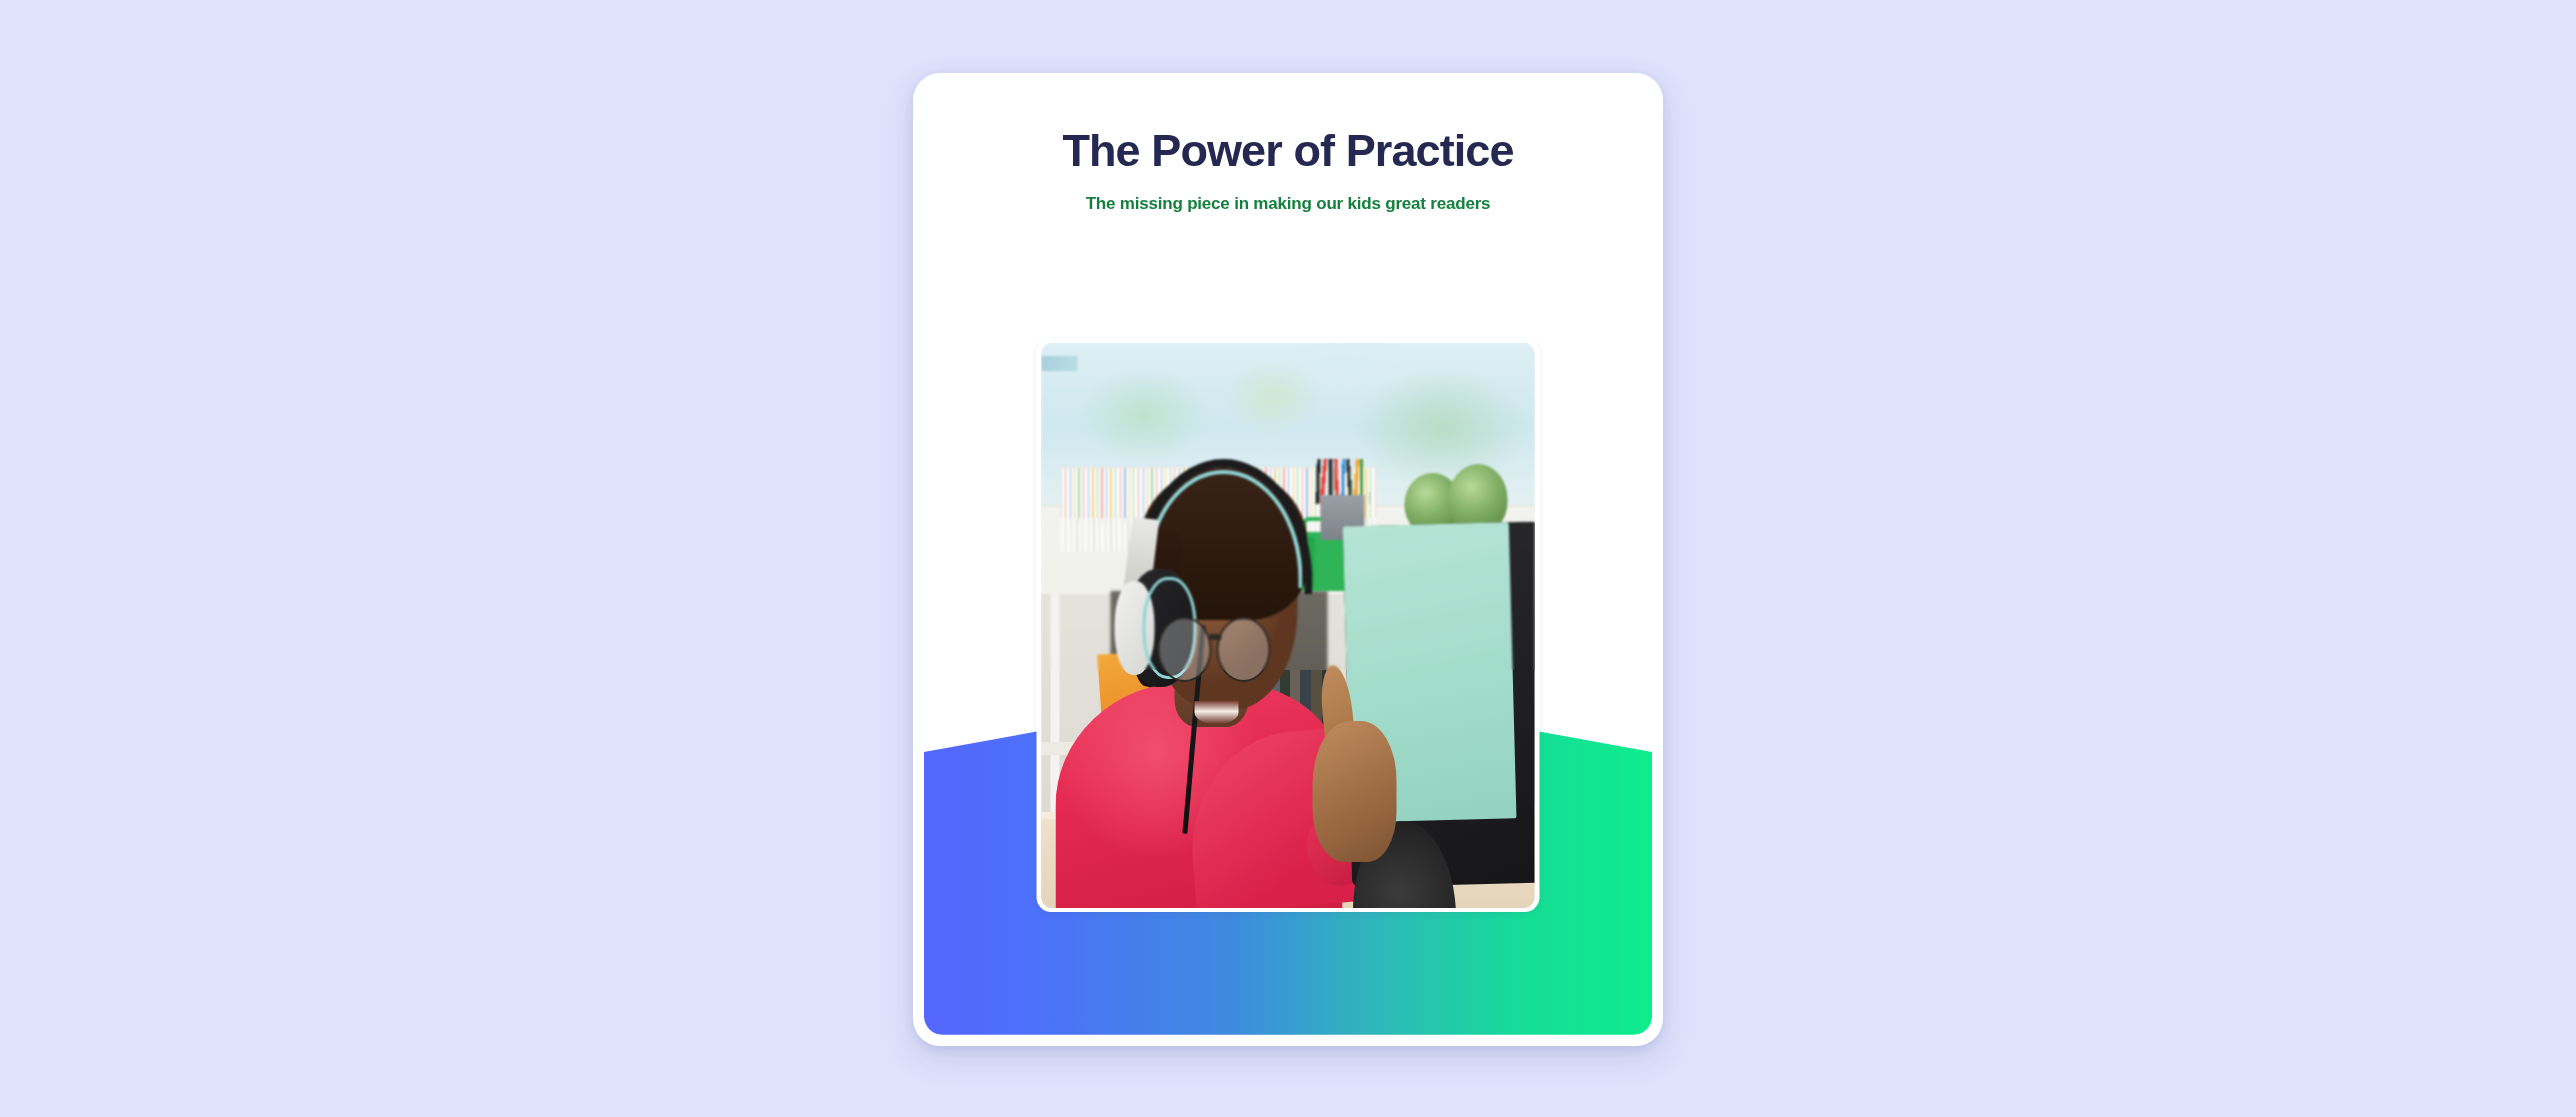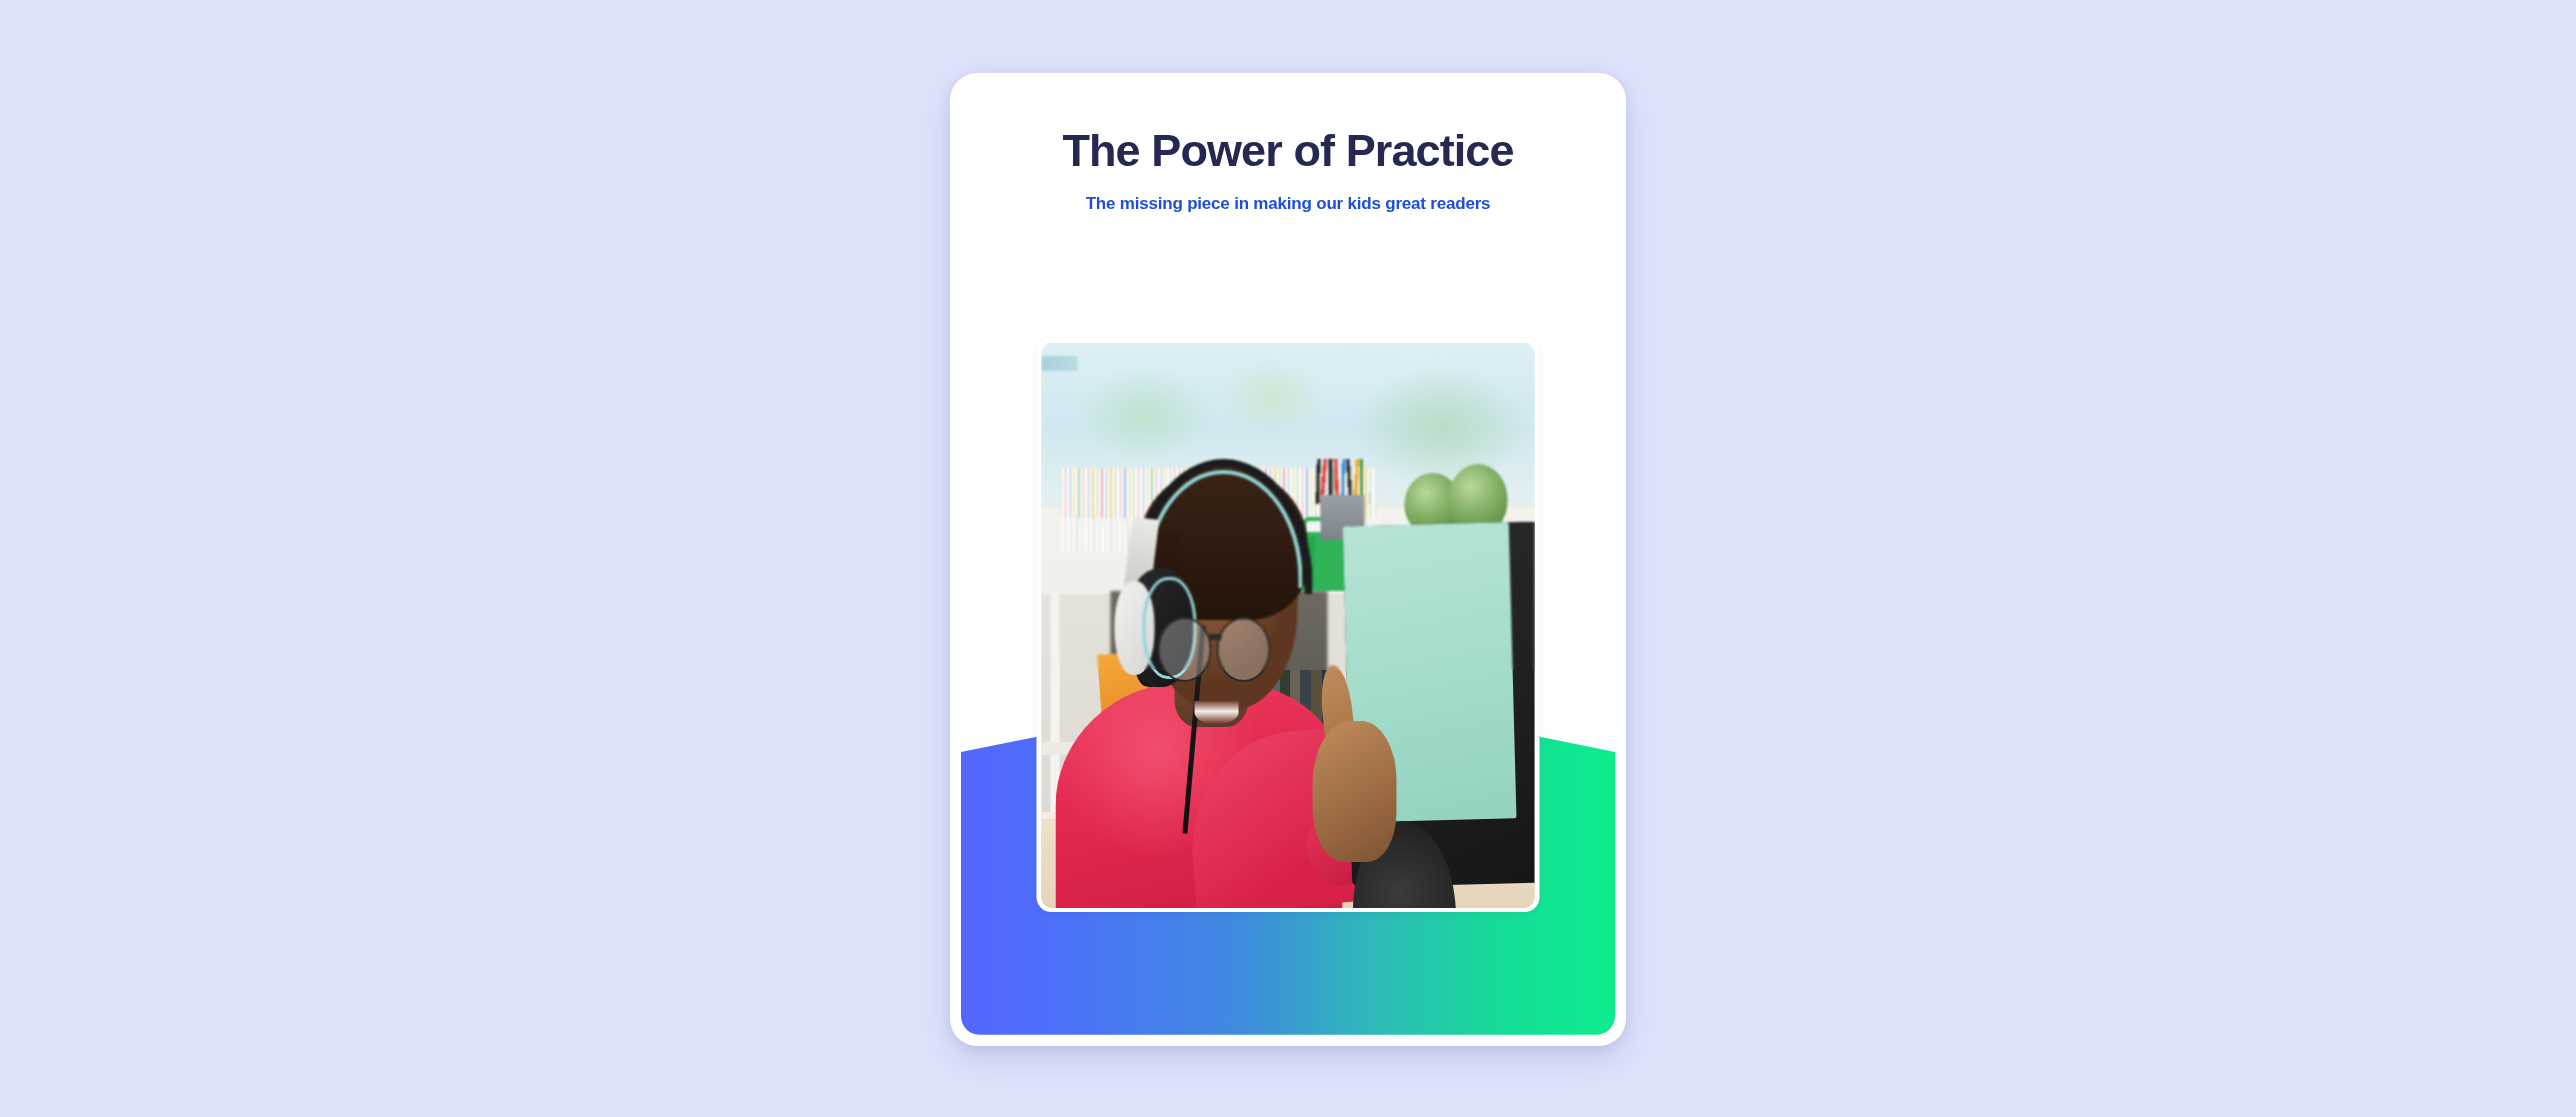--- a/index.html
+++ b/index.html
@@ -14,21 +14,21 @@
     background:#dee2fb;
     font-family:"Liberation Sans", sans-serif;
     display:flex;
     align-items:center;
     justify-content:center;
   }
 
   
   .card-outer {
     position:relative;
-    width:676px;
+    width:750px;
     height:973px;
     background:#ffffff;
     border-radius:27px;
     padding:10.7px;
     box-shadow:
       0 12px 31px rgba(72,82,160,0.17),
       0 2.7px 9.4px rgba(72,82,160,0.10);
   }
 
   .card-inner {
@@ -75,21 +75,21 @@
     line-height:1.06;
     color:#252850;
     white-space:nowrap;
   }
 
   .subtitle {
     margin-top:19px;
     font-size:17px;
     font-weight:700;
     letter-spacing:-0.2px;
-    color:#1d4ed8;
+    color:#15803d;
     white-space:nowrap;
   }
 
   
   .photo-frame {
     position:absolute;
     top:255px;
     left:50%;
     transform:translateX(-50%);
     width:503px;

